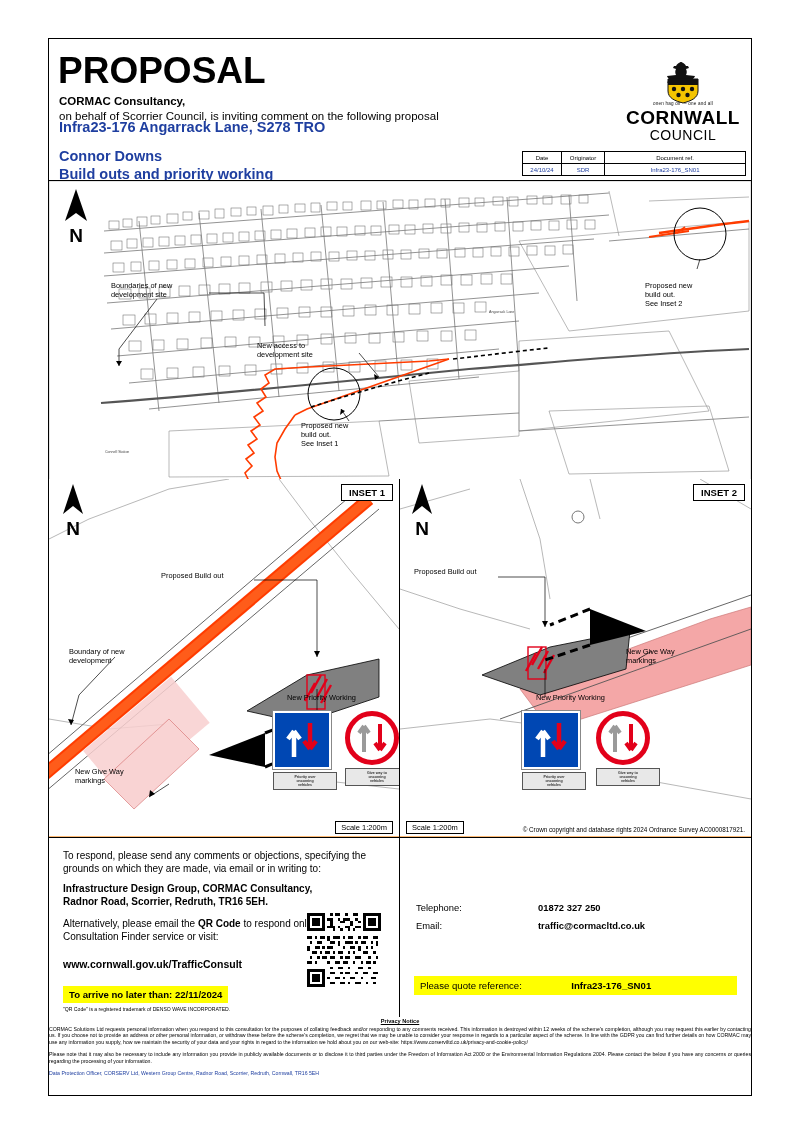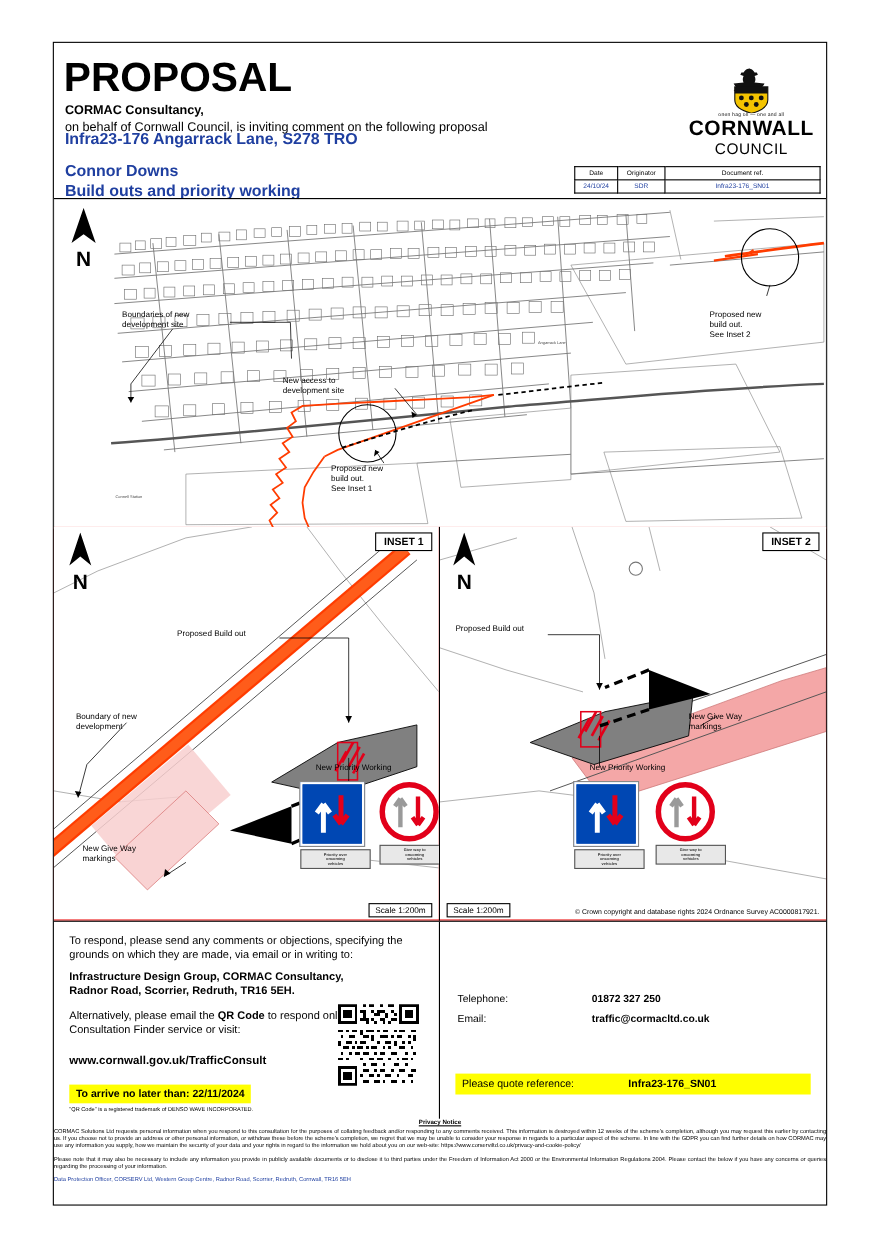--- a/index.html
+++ b/index.html
@@ -147,21 +147,21 @@
     color: #000;
   }
 
   
   .inset {
     position: absolute;
     top: 479px;
     height: 358px;
     border-top: 0;
     overflow: hidden;
-    background: #ef4444;
+    background: #fdba74;
   }
   #inset1 { left: 49px; width: 351px; border-right: 1px solid #000; box-sizing: border-box; }
   #inset2 { left: 400px; width: 351px; }
   .insetlabel {
     position: absolute;
     top: 5px;
     border: 1px solid #000;
     background: #fff;
     font-size: 9.5px;
     font-weight: bold;
@@ -283,21 +283,21 @@
 </style>
 </head>
 <body>
 
 <div class="page">
   <div class="frame"></div>
 
   <div class="header">
     <div class="title-proposal">PROPOSAL</div>
     <div class="sub1">CORMAC Consultancy,</div>
-    <div class="sub2">on behalf of Cornwall Council, is inviting comment on the following proposal</div>
+    <div class="sub2">on behalf of Scorrier Council, is inviting comment on the following proposal</div>
     <div class="ref-line ref1">Infra23-176 Angarrack Lane, S278 TRO</div>
     <div class="ref-line ref2">Connor Downs</div>
     <div class="ref-line ref3">Build outs and priority working</div>
 
     <div class="logo">
       <div class="crest">
         <svg width="46" height="44" viewBox="0 0 46 44">
           <path d="M23 3 c-4 0 -6 2 -7 4 l-2 0 -1 2 3 1 c-1 2 -1 4 0 6 l-9 1 c0 0 1 3 4 4 l-4 2 c2 2 5 2 5 2 l-2 3 c3 1 6 -1 6 -1 l0 3 c2 0 4 -2 4 -2 l1 3 1 -3 c0 0 2 2 4 2 l0 -3 c0 0 3 2 6 1 l-2 -3 c0 0 3 0 5 -2 l-4 -2 c3 -1 4 -4 4 -4 l-9 -1 c1 -2 1 -4 0 -6 l3 -1 -1 -2 -2 0 c-1 -2 -3 -4 -7 -4 z" fill="#111"></path>
           <path d="M8 20 l30 0 0 12 c0 7 -7 10 -15 12 -8 -2 -15 -5 -15 -12 z" fill="#f4c400" stroke="#111" stroke-width="1"></path>
           <path d="M8 20 l30 0 0 6 -30 0 z" fill="#111"></path>

